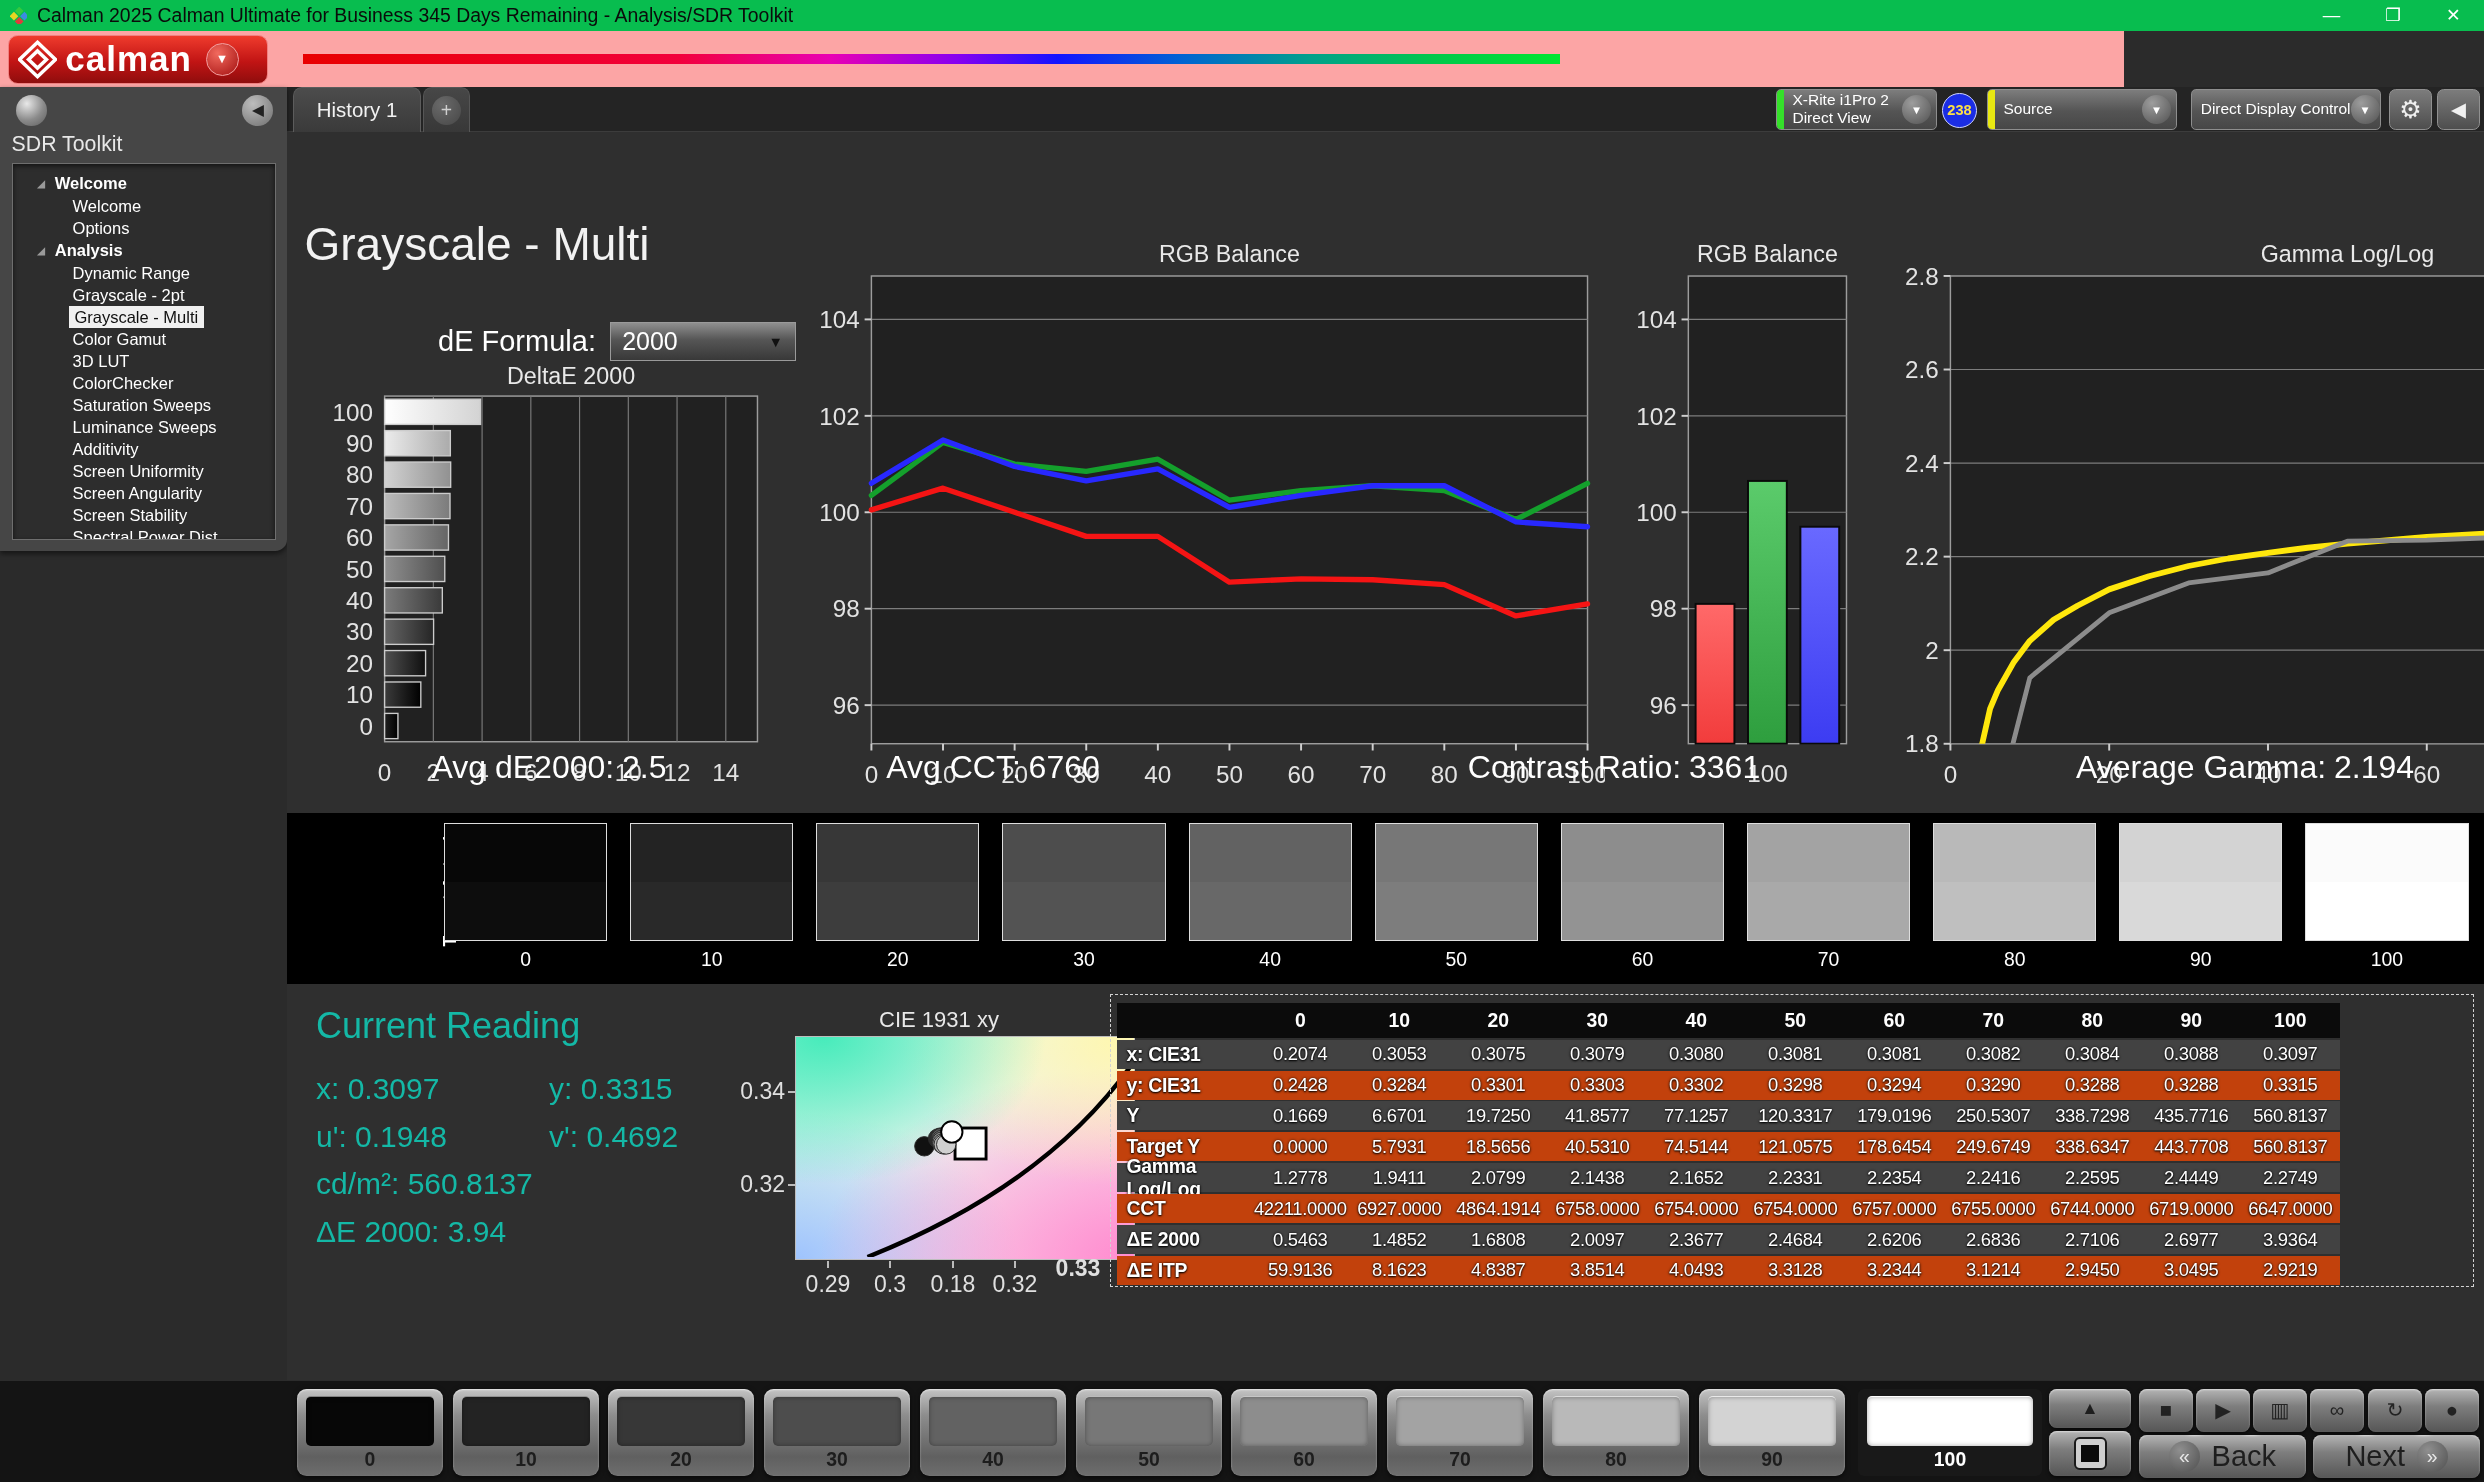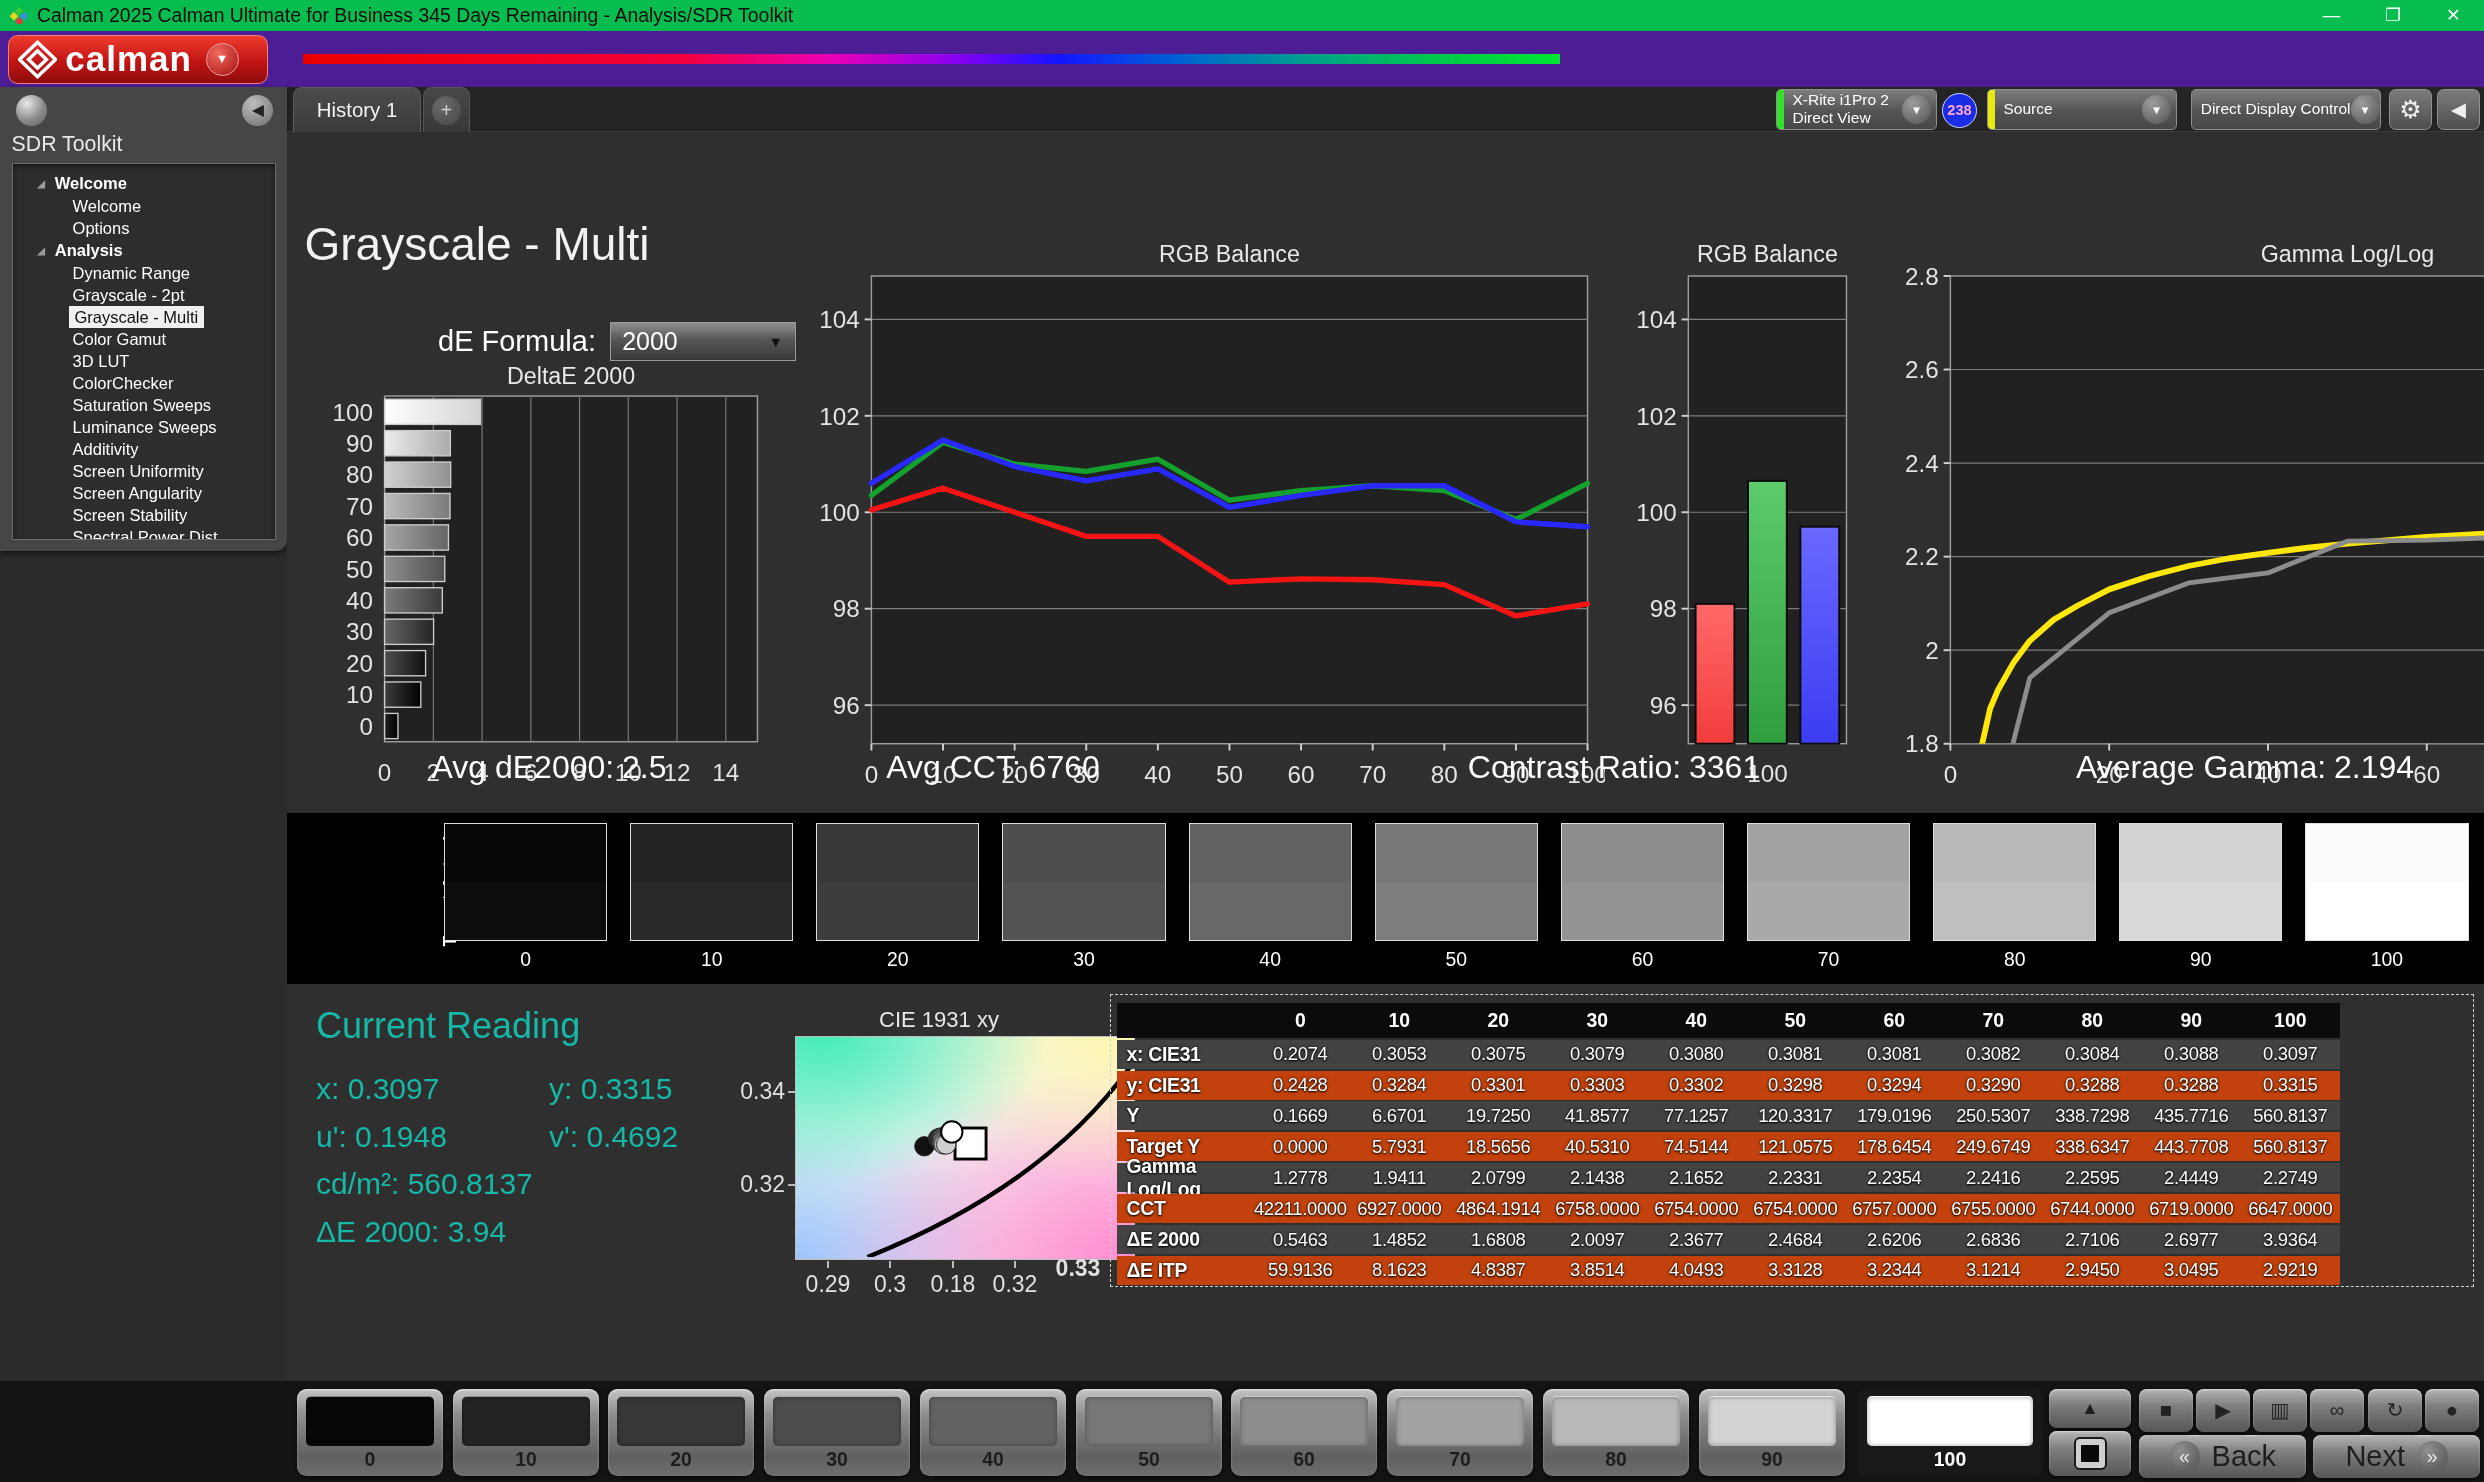--- a/index.html
+++ b/index.html
@@ -8,21 +8,21 @@
   #stage { position:relative; width:2484px; height:1483px; background:#2b2b2b; }
 
   
   #titlebar { position:absolute; left:0; top:0; width:2484px; height:31px; background:#08bd4f;
     display:flex; align-items:center; padding:0 9.7px; }
   #titlebar .ttl { color:#0b0b0b; font-size:19.4px; margin-left:9.7px; }
   #titlebar .wbtns { margin-left:auto; display:flex; gap:45px; color:#fff; font-size:17.5px; padding-right:13.6px; }
   #titlebar .wbtns span { cursor:default; }
 
   
-  #appheader { position:absolute; left:0; top:31px; width:2484px; height:56px; background:#4c1d95; }
+  #appheader { position:absolute; left:0; top:31px; width:2124px; height:56px; background:#fca5a5; }
   #logo { position:absolute; left:7.8px; top:3.9px; width:260px; height:49px; border-radius:9.7px;
     background:linear-gradient(#ef3b2d,#c11414 55%,#8f0d0d); border:1px solid #f08080;
     display:flex; align-items:center; padding:0 9.7px; }
   #logo .lname { color:#fff; font-size:35px; font-weight:bold; letter-spacing:1px; margin-left:7.8px; }
   #logo .ldrop { margin-left:13.6px; width:33px; height:33px; border-radius:50%;
     background:radial-gradient(circle at 35% 30%, #f26a5e, #a31010); border:1px solid #f3a0a0;
     color:#fff; font-size:12.6px; display:flex; align-items:center; justify-content:center; }
   #rainbow { position:absolute; left:303px; top:23px; width:1257px; height:9.7px;
     background:linear-gradient(90deg,#e80000 0%,#f2003c 30%,#e800b4 42%,#8800f0 52%,#1414ff 60%,#0064d2 70%,#00a08c 80%,#00c84b 90%,#00e632 100%); }
 
@@ -39,21 +39,21 @@
     color:#cfcfcf; font-size:19.4px; display:flex; align-items:center; justify-content:center; }
   .dd { position:absolute; top:1.9px; height:41px; border-radius:4.9px; border:1px solid #8e8e8e;
     background:linear-gradient(#7d7d7d,#545454 55%,#474747); display:flex; align-items:center; overflow:hidden; }
   .dd .stripe { width:6.8px; align-self:stretch; margin-right:8.7px; }
   .dd .dtext { color:#fff; font-size:15.5px; line-height:18.4px; white-space:nowrap; }
   .dd .arrowc { margin-left:auto; margin-right:4.9px; width:29px; height:29px; border-radius:50%;
     background:radial-gradient(circle at 35% 28%,#9d9d9d,#515151); color:#fff; font-size:11.6px;
     display:flex; align-items:center; justify-content:center; flex:none; }
   #meter-dd { left:1489px; width:161px; }
   #meter-badge { position:absolute; left:1655px; top:5.8px; width:35px; height:35px; border-radius:50%;
-    background:#1b2de4; border:1.9px solid #cfd4ff; color:#f9a8d4; font-size:14.6px; font-weight:bold;
+    background:#1b2de4; border:1.9px solid #cfd4ff; color:#fde047; font-size:14.6px; font-weight:bold;
     display:flex; align-items:center; justify-content:center; }
   #source-dd { left:1700px; width:190px; }
   #ddc-dd { left:1904px; width:190px; }
   .sqbtn { position:absolute; top:1.9px; width:43px; height:41px; border-radius:6.8px; border:1px solid #909090;
     background:linear-gradient(#7c7c7c,#4e4e4e); color:#f0f0f0; display:flex; align-items:center; justify-content:center; }
   #gear-btn { left:2102px; font-size:25px; }
   #collapse-btn2 { left:2150px; font-size:19.4px; }
 
   
   #sidebar { position:absolute; left:0; top:87px; width:287px; height:464px; background:#464646;

